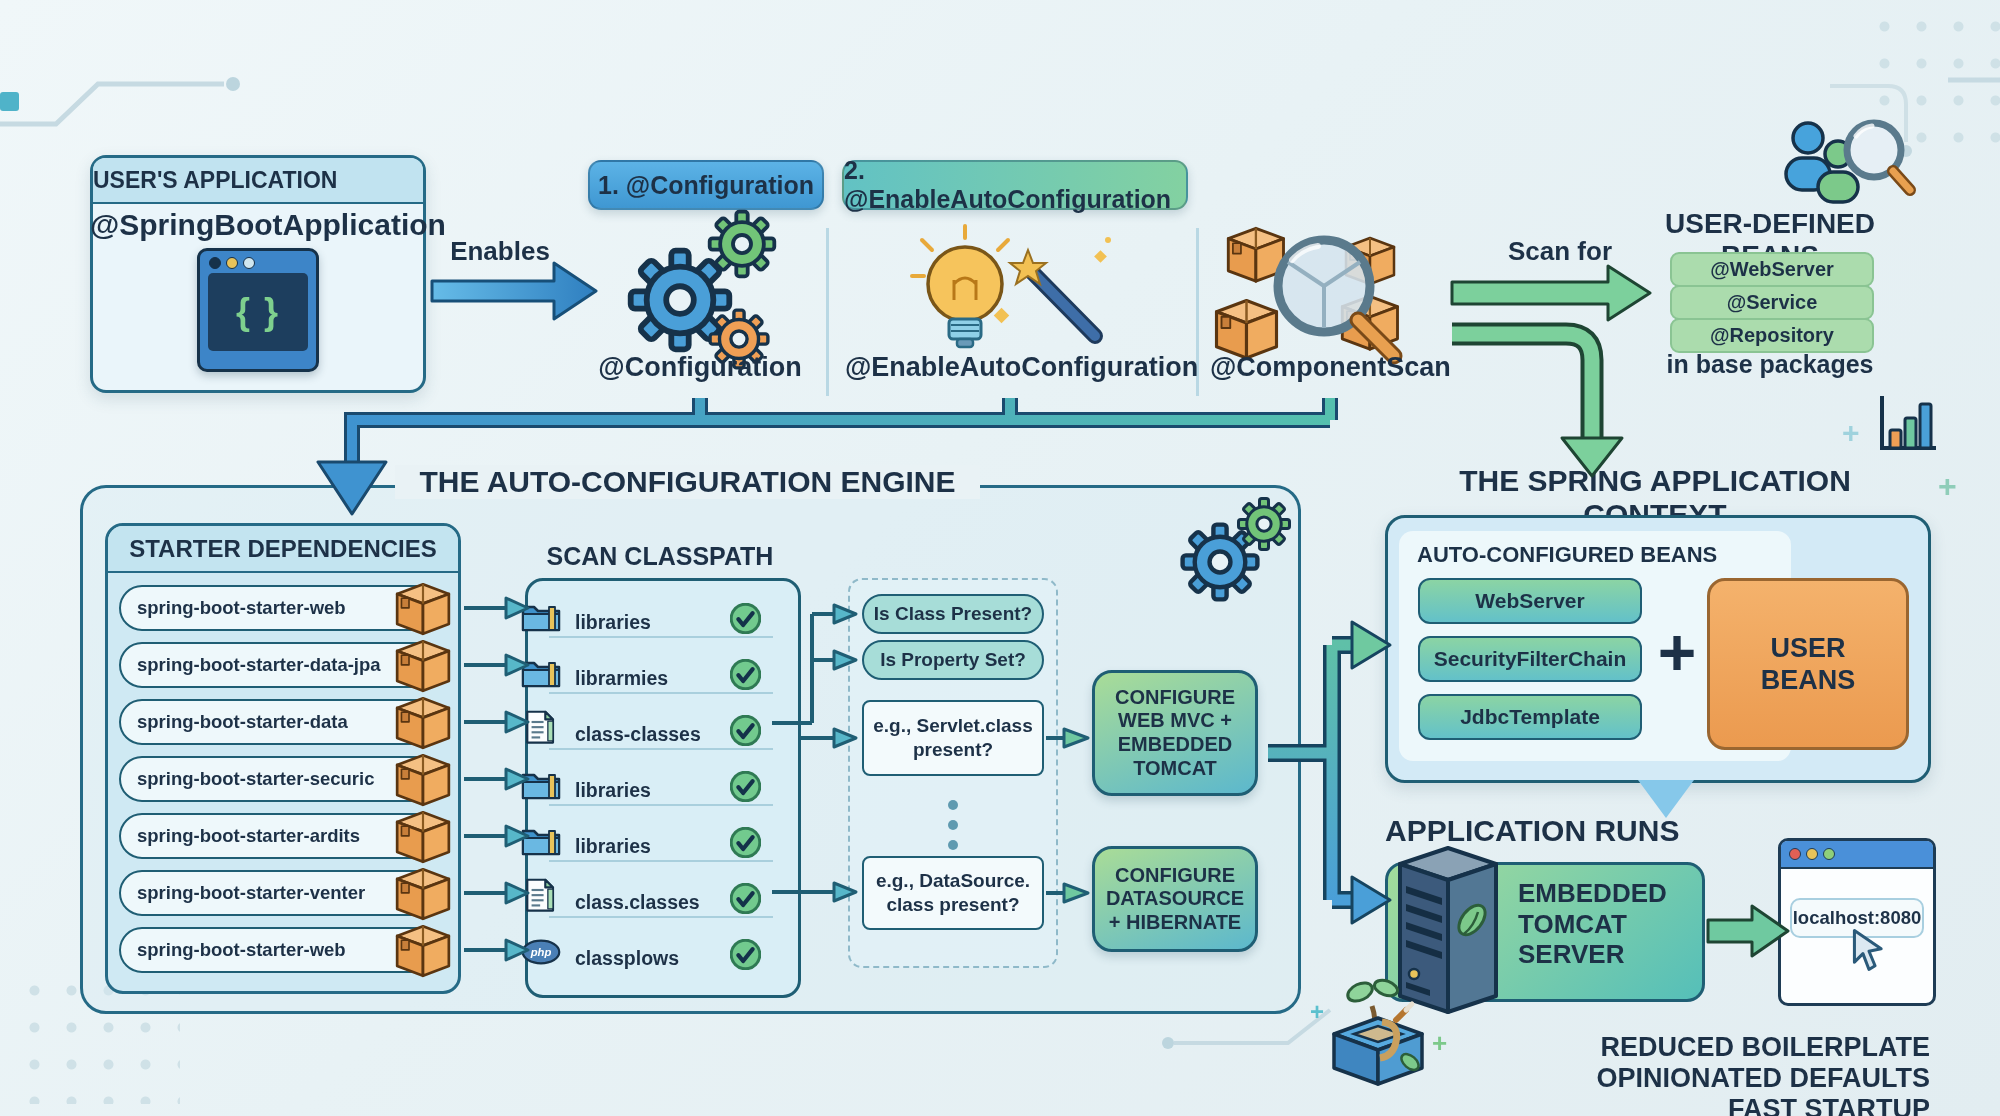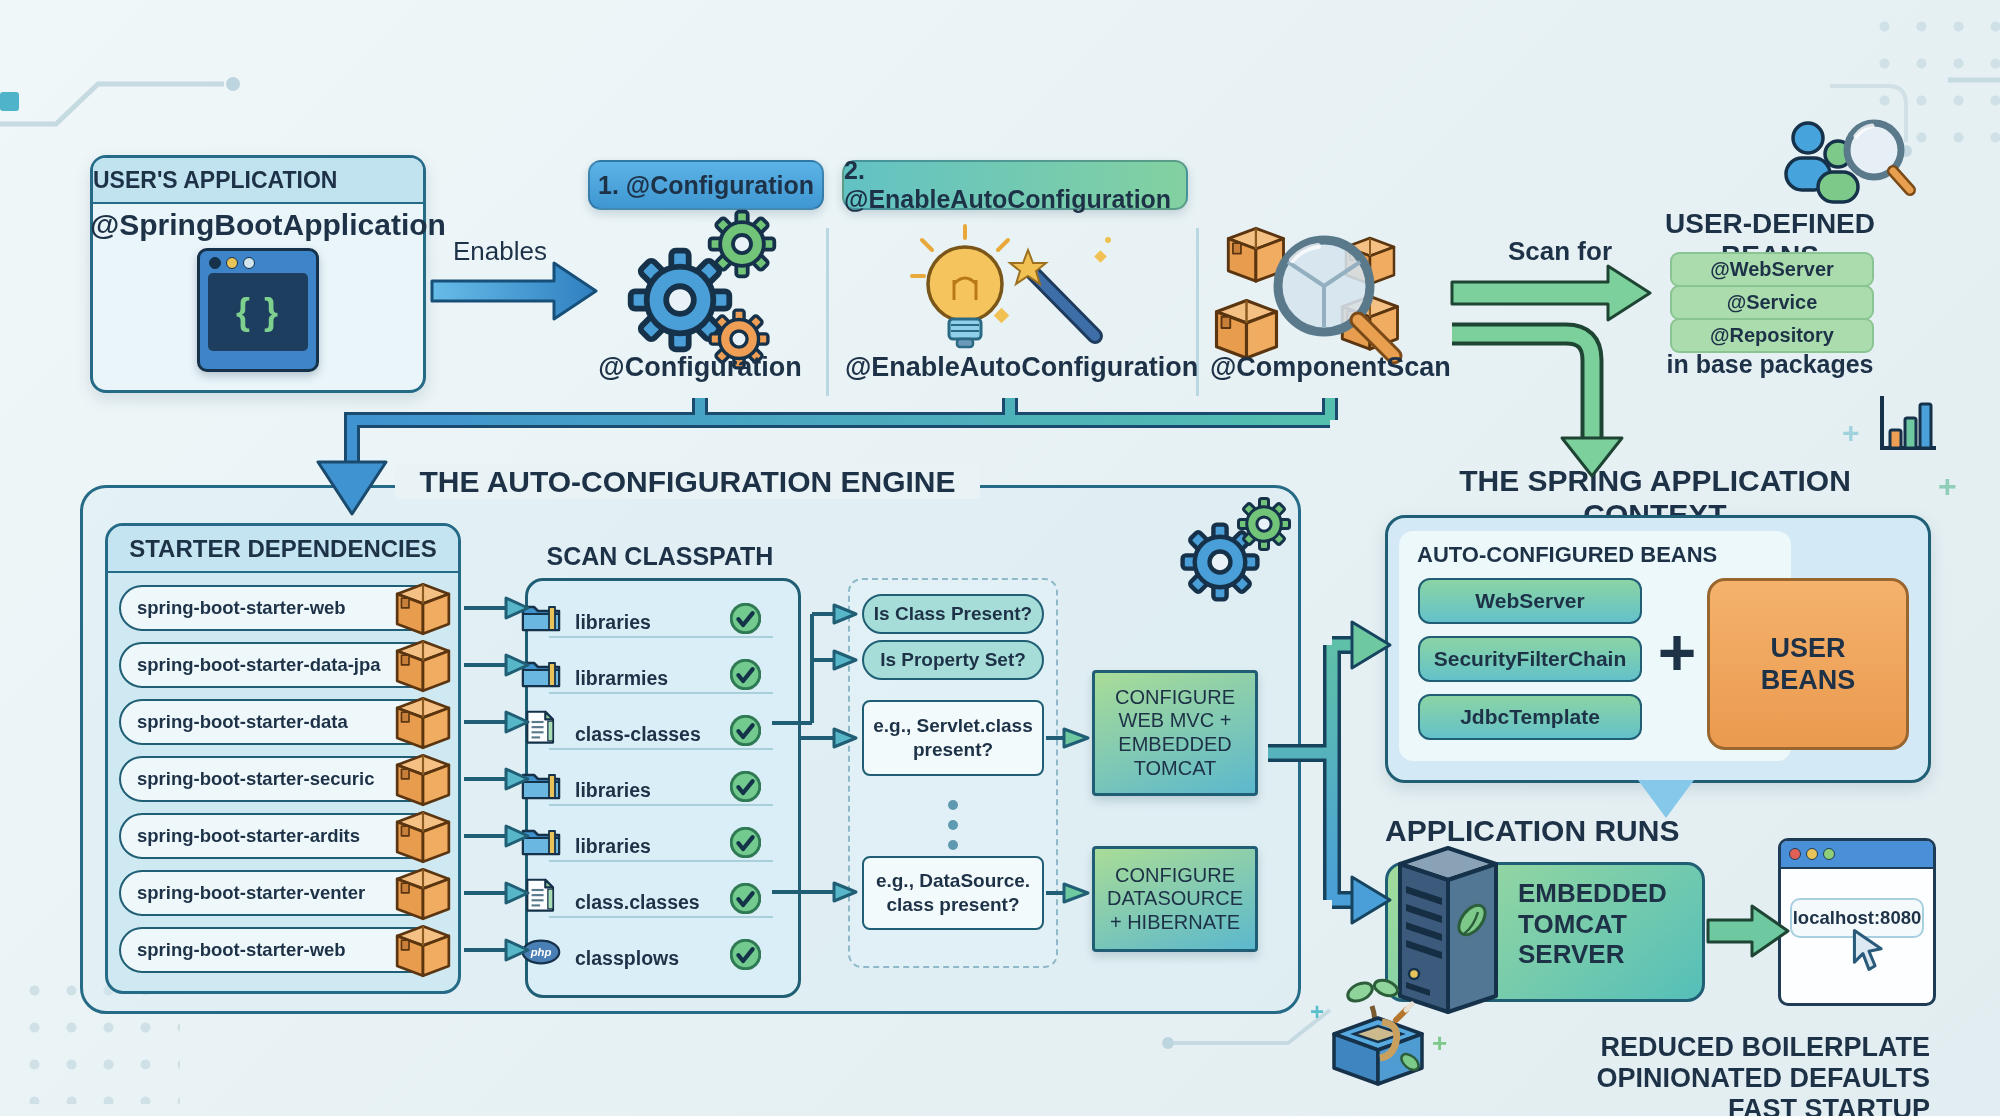--- a/index.html
+++ b/index.html
@@ -10,21 +10,21 @@
   .preline{white-space:pre-line}
   #main-title{left:0;top:28px;width:2000px;text-align:center;font-size:64px;font-weight:bold;color:#1b2c44;letter-spacing:1px}
   .card{border:3px solid #256a86;border-radius:16px;background:#eaf5fa;box-shadow:0 6px 16px rgba(40,80,100,.15)}
   #user-app{left:90px;top:155px;width:330px;height:232px}
   .card-header{height:44px;line-height:44px;background:#c1e3f0;border-bottom:2.5px solid #256a86;border-radius:12px 12px 0 0;font-size:23px;font-weight:bold}
   #user-app-annot{left:90px;top:208px;width:330px;text-align:center;font-size:30px;font-weight:bold}
   #codewin{left:197px;top:248px;width:116px;height:118px;background:#3d85c8;border:3px solid #16324a;border-radius:10px;box-shadow:0 4px 8px rgba(20,50,70,.25)}
   #codewin .bar{display:flex;gap:5px;padding:6px 0 4px 9px}
   #codewin .dot{width:10px;height:10px;border-radius:50%;border:1.5px solid #14304a}
   #codewin .inner{margin:0 8px;height:78px;background:#1d3e5e;border-radius:5px;display:flex;align-items:center;justify-content:center;font-size:36px;font-weight:bold;color:#7ed08e;letter-spacing:2px}
-  #enables-label{left:430px;top:236px;width:140px;text-align:center;font-size:26px;font-weight:normal}
+  #enables-label{left:430px;top:236px;width:140px;text-align:center;font-size:26px;font-weight:bold}
   .step-pill{height:46px;border-radius:13px;border:2px solid rgba(20,60,85,.35);display:flex;align-items:center;justify-content:center;font-size:25px;font-weight:bold;box-shadow:0 4px 10px rgba(40,80,100,.2)}
   #pill-1{left:588px;top:160px;width:232px;background:linear-gradient(180deg,#5cb3e6,#3f97d2)}
   #pill-2{left:842px;top:160px;width:342px;background:linear-gradient(90deg,#62c2c4,#83d1a1)}
   #pill-3{left:1206px;top:160px;width:244px;background:linear-gradient(90deg,#7ecfa9,#9cda92)}
   .step-label{top:352px;font-size:27px;font-weight:bold;text-align:center}
   .vdiv{width:2.5px;background:#b9d8e4;top:228px;height:168px}
   #scanfor-label{left:1475px;top:236px;width:170px;text-align:center;font-size:26px;font-weight:bold}
   #udb-title{left:1620px;top:208px;width:300px;text-align:center;font-size:28px;font-weight:bold}
   .bean-mini{left:1670px;width:200px;height:31px;background:#abdcad;border:2px solid #8ac493;border-radius:9px;display:flex;align-items:center;justify-content:center;font-size:20px;font-weight:bold}
   #udb-footer{left:1620px;top:350px;width:300px;text-align:center;font-size:25px;font-weight:bold}
@@ -40,21 +40,21 @@
   .scan-row{left:521px;width:240px;height:46px;display:flex;align-items:flex-end}
   .scan-row .ric{width:40px;height:36px;flex:none}
   .scan-row .rlabel{margin-left:14px;font-size:19.5px;font-weight:bold}
   .scan-row .rcheck{margin-left:auto;width:31px;height:31px;flex:none}
   .scan-sep{left:549px;width:224px;height:2px;background:#a9cfdd}
   #cond-title{left:818px;top:542px;width:270px;text-align:center;font-size:25px;font-weight:bold}
   #condbox{left:848px;top:578px;width:210px;height:390px;border:2.5px dashed #8fb9c9;border-radius:14px;background:rgba(226,242,247,.55);box-sizing:border-box}
   .cond-pill{left:862px;width:182px;height:40px;background:#a7ddd8;border:2.5px solid #1f5e74;border-radius:20px;display:flex;align-items:center;justify-content:center;font-size:19px;font-weight:bold;box-sizing:border-box}
   .cond-box{left:862px;width:182px;background:#f3fafc;border:2.5px solid #1f5e74;border-radius:8px;display:flex;align-items:center;justify-content:center;font-size:19px;font-weight:bold;text-align:center;line-height:1.25;box-sizing:border-box}
   .vdot{width:10px;height:10px;border-radius:50%;background:#5f9ab0}
-  .cfg{left:1092px;width:166px;background:linear-gradient(160deg,#a9dc97,#5cb8cd);border:3px solid #1f5e74;border-radius:4px;display:flex;align-items:center;justify-content:center;font-size:20px;font-weight:normal;text-align:center;line-height:1.18;box-sizing:border-box;box-shadow:0 5px 10px rgba(40,80,100,.2)}
+  .cfg{left:1092px;width:166px;background:linear-gradient(160deg,#a9dc97,#5cb8cd);border:3px solid #1f5e74;border-radius:20px;display:flex;align-items:center;justify-content:center;font-size:20px;font-weight:bold;text-align:center;line-height:1.18;box-sizing:border-box;box-shadow:0 5px 10px rgba(40,80,100,.2)}
   #ctx-title{left:1385px;top:464px;width:540px;text-align:center;font-size:30px;font-weight:bold}
   #ctx{left:1385px;top:515px;width:540px;height:262px;background:#d3eaf6;border:3px solid #1f5e74;border-radius:20px;box-shadow:0 6px 16px rgba(40,80,100,.15)}
   #ctx-inner{left:1399px;top:531px;width:392px;height:230px;background:rgba(245,251,253,.78);border-radius:14px}
   #acb-label{left:1417px;top:542px;font-size:22px;font-weight:bold}
   .bean-pill{left:1418px;width:224px;height:46px;background:linear-gradient(180deg,#8bd4a4,#63c1c9);border:2.5px solid #1f5e74;border-radius:12px;display:flex;align-items:center;justify-content:center;font-size:21px;font-weight:bold;box-sizing:border-box}
   #plus-sign{left:1644px;top:614px;width:66px;text-align:center;font-size:66px;font-weight:bold}
   #userbeans{left:1707px;top:578px;width:202px;height:172px;background:linear-gradient(180deg,#f4b26c,#eb9a4f);border:3px solid #9a6630;border-radius:18px;display:flex;align-items:center;justify-content:center;font-size:27px;font-weight:bold;text-align:center;line-height:1.2;box-sizing:border-box}
   #app-runs{left:1385px;top:814px;width:420px;font-size:30px;font-weight:bold}
   #tomcat{left:1385px;top:862px;width:320px;height:140px;background:linear-gradient(140deg,#a3dc9b,#55bfb9);border:3px solid #1f5e74;border-radius:18px;box-sizing:border-box}
   #tomcat-label{left:1518px;top:878px;width:185px;font-size:26px;font-weight:bold;line-height:1.18}

